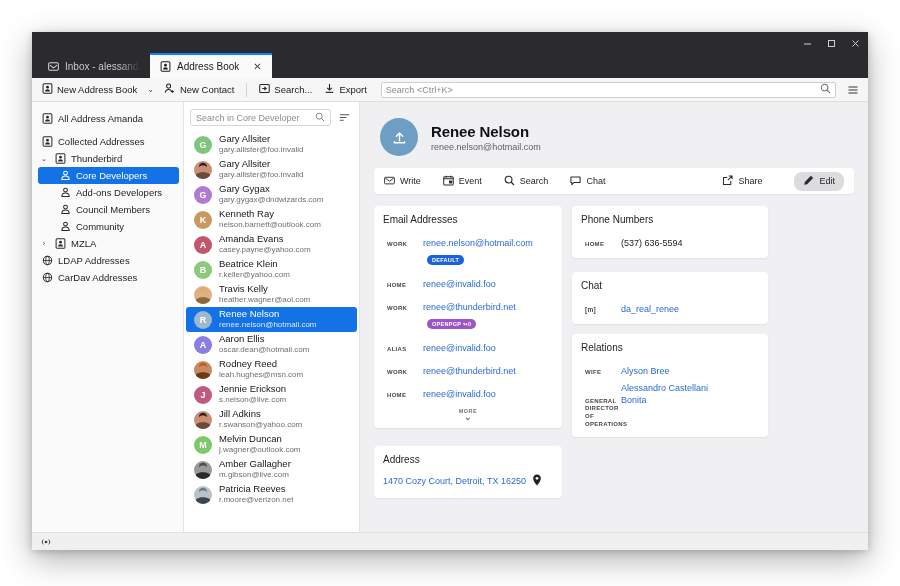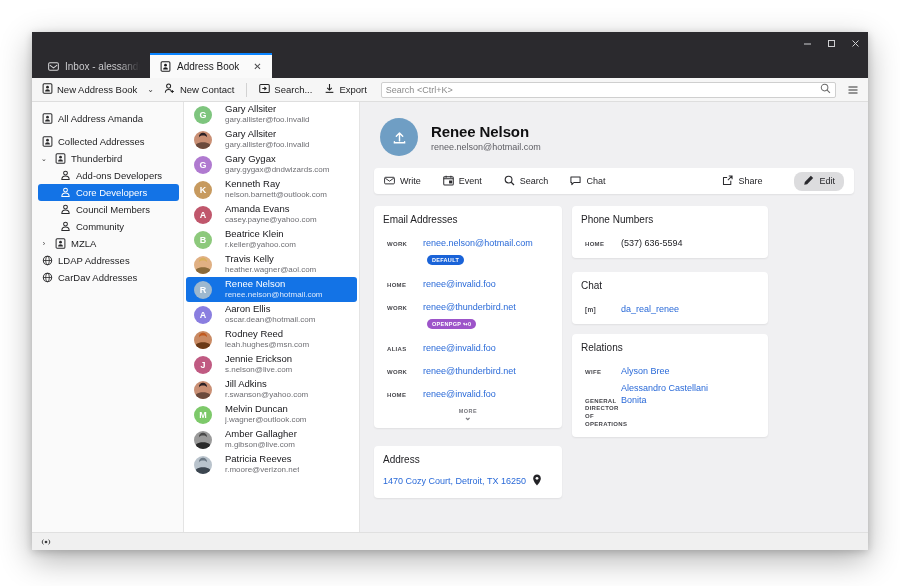--- a/index.html
+++ b/index.html
@@ -131,21 +131,21 @@
   }
   .contact.selected { background: #1373e6; }
   .contact.selected .c-name { color:#fff; }
   .contact.selected .c-mail { color:#dce9fb; }
   .avatar {
     width: 18px; height: 18px; border-radius: 50%; flex: none;
     display:flex; align-items:center; justify-content:center;
     color:#fff; font-size: 9px; font-weight: 600; overflow:hidden;
   }
   .avatar svg { display:block; width:100%; height:100%; }
-  .c-text { min-width: 0; line-height: 1.15; margin-left: 6px; }
+  .c-text { min-width: 0; line-height: 1.15; }
   .c-name { font-size: 9.5px; color:#16161a; white-space:nowrap; overflow:hidden; text-overflow:ellipsis; }
   .c-mail { font-size: 8px; color:#6f6f74; white-space:nowrap; overflow:hidden; text-overflow:ellipsis; }
 
   
   .detail {
     flex: 1 1 auto; background: #f0f0f2; min-width: 0;
     padding: 10px 14px; overflow: hidden;
   }
   .d-head { display: flex; align-items: center; gap: 13px; padding: 6px 4px 12px 6px; }
   .d-avatar {
@@ -336,37 +336,37 @@
           <span class="sb-twisty">⌄</span>
           <span>
             <svg class="sb-icon" viewBox="0 0 12 12">
                 <rect x="1.2" y="0.8" width="9.6" height="10.4" rx="1.2" fill="none" stroke="#2a2a2c" stroke-width="1.1"></rect>
                 <circle cx="6" cy="4.6" r="1.5" fill="#2a2a2c"></circle>
                 <path d="M3.4 9.2c0-1.6 1.2-2.5 2.6-2.5s2.6 0.9 2.6 2.5z" fill="#2a2a2c"></path>
               </svg>
           </span>
           <span>Thunderbird</span>
         </div>
+        <div class="sb-item selected">
+          <span>
+            <svg class="sb-icon" viewBox="0 0 12 12">
+                <circle cx="6" cy="3.4" r="2.1" fill="none" stroke="#fff" stroke-width="1.1"></circle>
+                <path d="M2 10.4c0-2.3 1.8-3.8 4-3.8s4 1.5 4 3.8z" fill="none" stroke="#fff" stroke-width="1.1"></path>
+              </svg>
+          </span>
+          <span>Core Developers</span>
+        </div>
         <div class="sb-item lvl2">
           <span>
             <svg class="sb-icon" viewBox="0 0 12 12">
                 <circle cx="6" cy="3.4" r="2.1" fill="none" stroke="#2a2a2c" stroke-width="1.1"></circle>
                 <path d="M2 10.4c0-2.3 1.8-3.8 4-3.8s4 1.5 4 3.8z" fill="none" stroke="#2a2a2c" stroke-width="1.1"></path>
               </svg>
           </span>
           <span>Add-ons Developers</span>
-        </div>
-        <div class="sb-item selected">
-          <span>
-            <svg class="sb-icon" viewBox="0 0 12 12">
-                <circle cx="6" cy="3.4" r="2.1" fill="none" stroke="#fff" stroke-width="1.1"></circle>
-                <path d="M2 10.4c0-2.3 1.8-3.8 4-3.8s4 1.5 4 3.8z" fill="none" stroke="#fff" stroke-width="1.1"></path>
-              </svg>
-          </span>
-          <span>Core Developers</span>
         </div>
         <div class="sb-item lvl2">
           <span>
             <svg class="sb-icon" viewBox="0 0 12 12">
                 <circle cx="6" cy="3.4" r="2.1" fill="none" stroke="#2a2a2c" stroke-width="1.1"></circle>
                 <path d="M2 10.4c0-2.3 1.8-3.8 4-3.8s4 1.5 4 3.8z" fill="none" stroke="#2a2a2c" stroke-width="1.1"></path>
               </svg>
           </span>
           <span>Council Members</span>
         </div>
@@ -406,20 +406,36 @@
                 <circle cx="6" cy="6" r="4.6" fill="none" stroke="#2a2a2c" stroke-width="1.1"></circle>
                 <ellipse cx="6" cy="6" rx="2" ry="4.6" fill="none" stroke="#2a2a2c" stroke-width="0.9"></ellipse>
                 <path d="M1.6 6h8.8" stroke="#2a2a2c" stroke-width="0.9"></path>
               </svg>
           </span>
           <span>CarDav Addresses</span>
         </div>
       </div>
 
       <div class="listcol">
+        <div class="list-search-row">
+          <div class="list-search">
+            <span>Search in Core Developer</span>
+            <span class="sq">
+              <svg width="10" height="10" viewBox="0 0 12 12">
+                  <circle cx="5" cy="5" r="3.6" fill="none" stroke="#7d7d7d" stroke-width="1.1"></circle>
+                  <path d="M7.8 7.8l3 3" stroke="#7d7d7d" stroke-width="1.2"></path>
+                </svg>
+            </span>
+          </div>
+          <div class="sortbtn">
+            <svg width="11" height="11" viewBox="0 0 12 12">
+                <path d="M1 3h10M1 6h7M1 9h4" stroke="#555" stroke-width="1.1"></path>
+              </svg>
+          </div>
+        </div>
         <div class="contacts">
 
         <div class="contact">
               <div class="avatar" style="background: rgb(126, 197, 126);">G</div>
               <div class="c-text">
                 <div class="c-name">Gary Allsiter</div>
                 <div class="c-mail">gary.allister@foo.invalid</div>
               </div>
             </div>
             <div class="contact">

